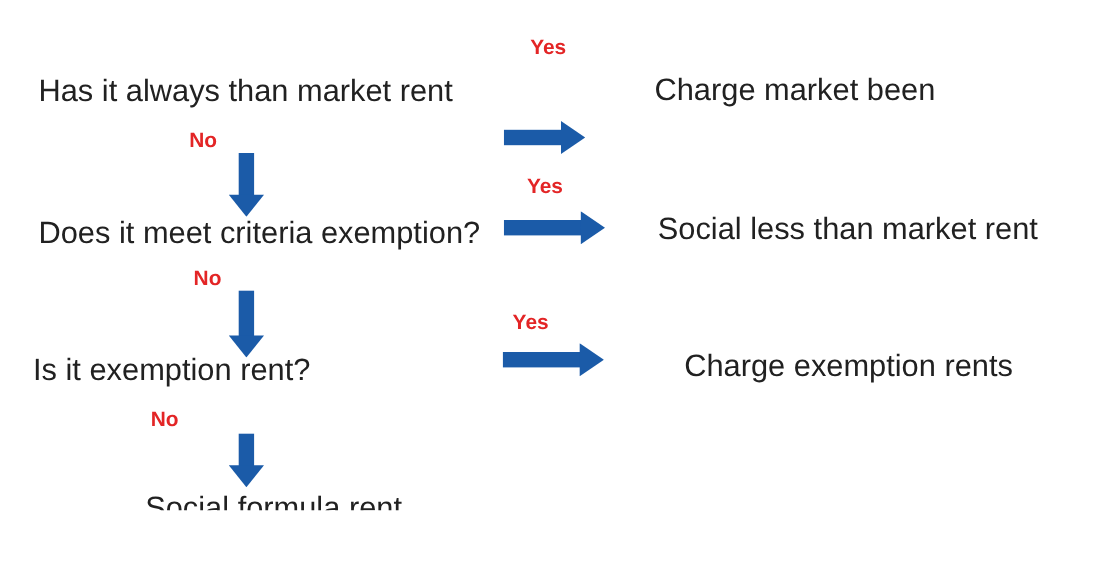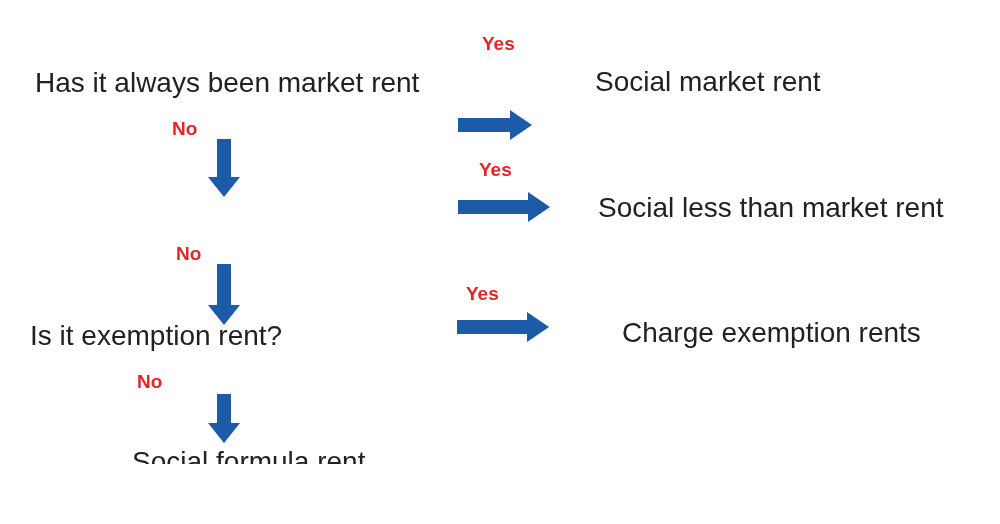--- a/index.html
+++ b/index.html
@@ -37,33 +37,34 @@
   .arrow rect, .arrow polygon {
     fill: var(--blue, #1b5ba8);
   }
 </style>
 </head>
 <body>
 
 <div class="canvas">
 
   <span class="lbl" style="left:482px; top:34px">Yes</span>
-  <span class="txt" style="left:35px; top:69px">Has it always been market rent</span>
-  <span class="txt" style="left:595px; top:68px">Social market rent</span>
+  <span class="txt" style="left:35px; top:69px">Has it always than market rent</span>
+  <span class="txt" style="left:595px; top:68px">Charge market been</span>
   <svg class="arrow" style="left:458px; top:110px" width="74" height="30" viewBox="0 0 74 30">
     <rect x="0" y="8" width="53" height="14"></rect>
     <polygon points="52,0 74,15 52,30"></polygon>
   </svg>
   <span class="lbl" style="left:172px; top:119px">No</span>
   <svg class="arrow" style="left:208px; top:139px" width="32" height="58" viewBox="0 0 32 58">
     <rect x="9" y="0" width="14" height="40"></rect>
     <polygon points="0,38 32,38 16,58"></polygon>
   </svg>
 
   <span class="lbl" style="left:479px; top:160px">Yes</span>
+  <span class="txt" style="left:35px; top:198px">Does it meet criteria exemption?</span>
   <span class="txt" style="left:598px; top:194px">Social less than market rent</span>
   <svg class="arrow" style="left:458px; top:192px" width="92" height="30" viewBox="0 0 92 30">
     <rect x="0" y="8" width="71" height="14"></rect>
     <polygon points="70,0 92,15 70,30"></polygon>
   </svg>
   <span class="lbl" style="left:176px; top:244px">No</span>
   <svg class="arrow" style="left:208px; top:264px" width="32" height="61" viewBox="0 0 32 61">
     <rect x="9" y="0" width="14" height="43"></rect>
     <polygon points="0,41 32,41 16,61"></polygon>
   </svg>

